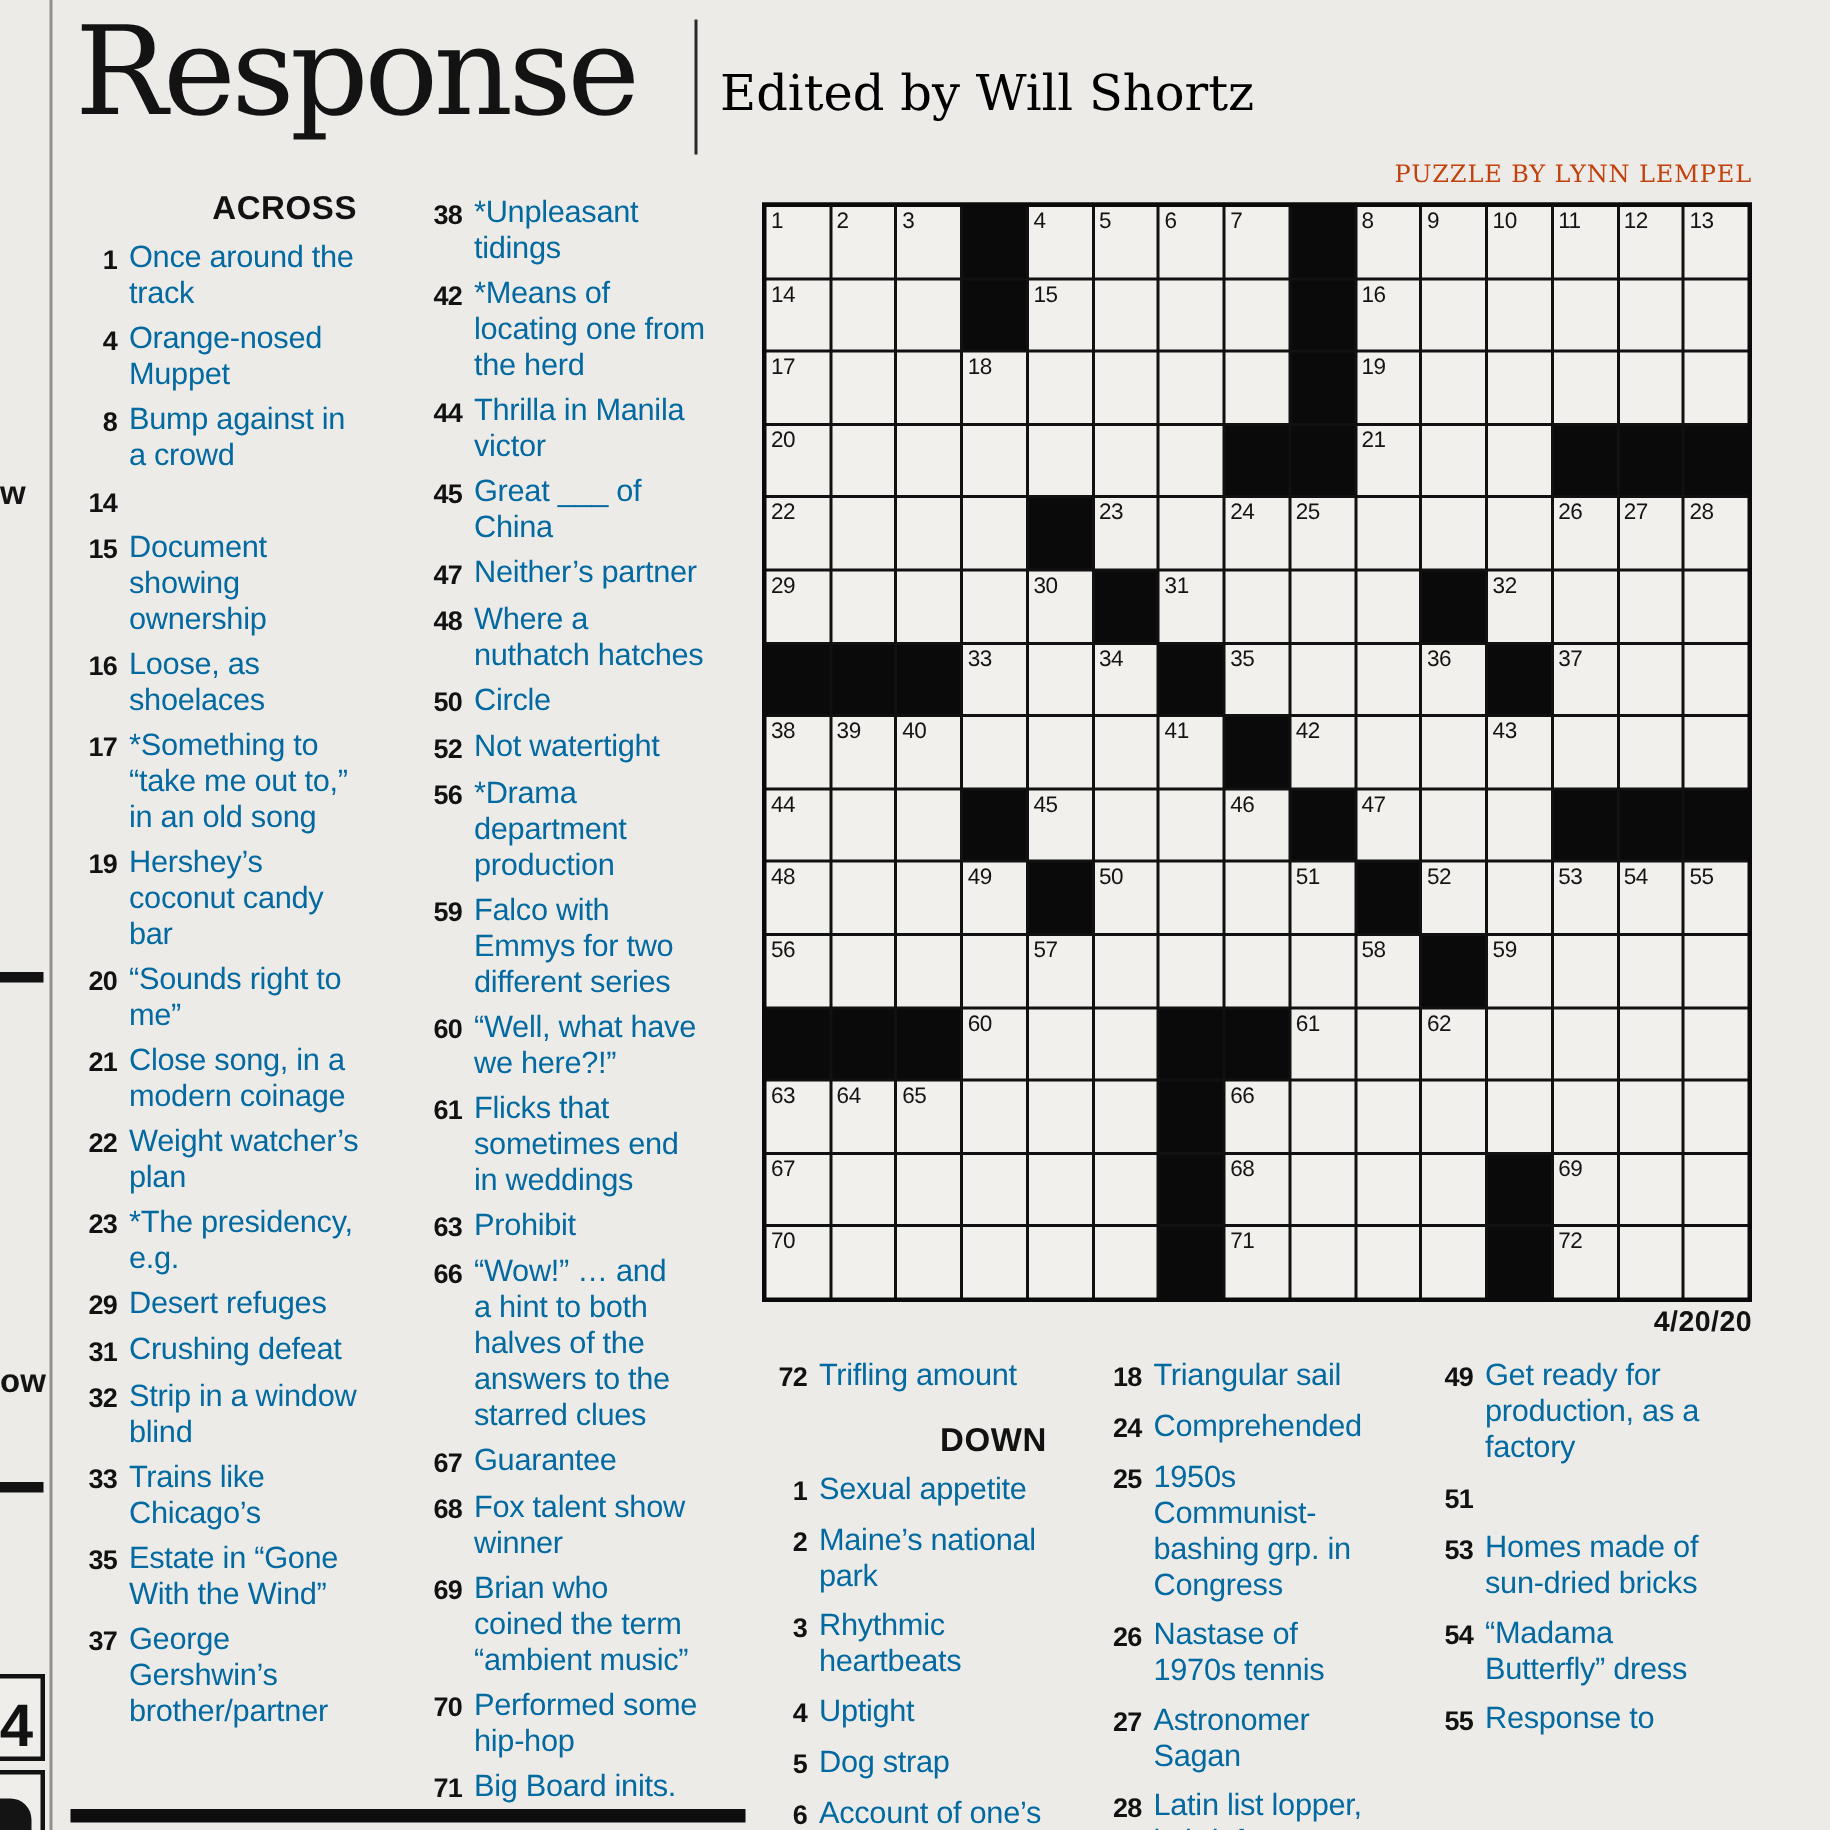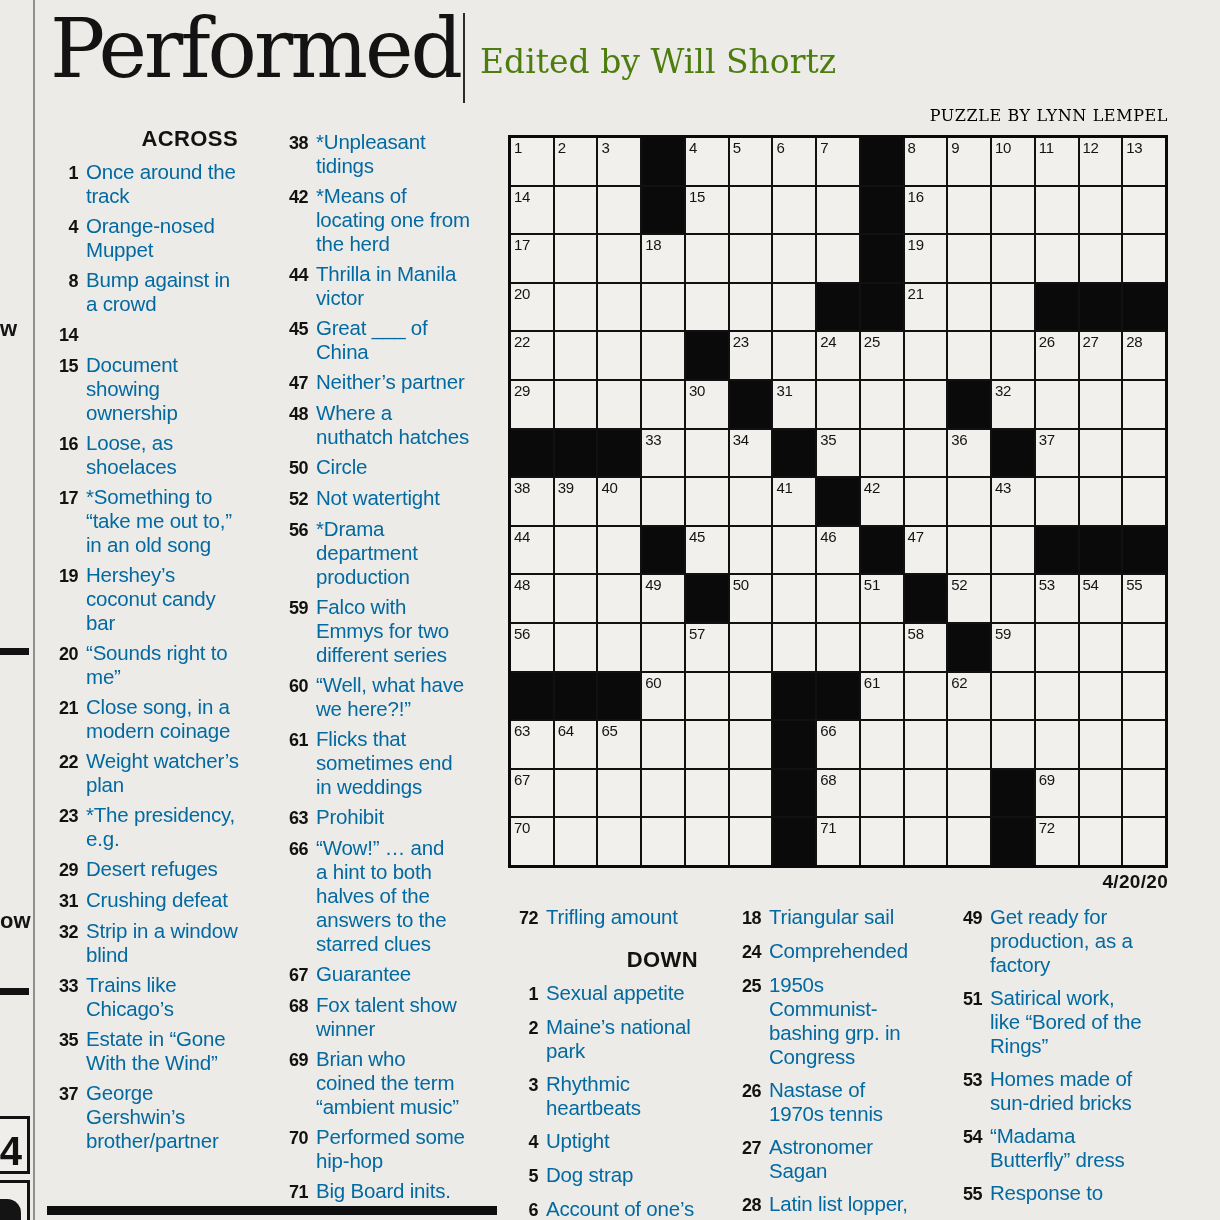--- a/index.html
+++ b/index.html
@@ -24,25 +24,25 @@
 
   
   .title {
     position:absolute; left:50px; top:6px;
     font-family:"DejaVu Serif", serif; font-size:82px; line-height:1.05;
     letter-spacing:-3px; color:#131313;
   }
   .title-divider { position:absolute; left:463px; top:13px; width:2px; height:90px; background:#2a2a2a; }
   .edited-by {
     position:absolute; left:480px; top:42px;
-    font-family:"DejaVu Serif", serif; font-size:33px; color:#4d7c0f;
+    font-family:"DejaVu Serif", serif; font-size:33px; color:#000000;
   }
   .byline {
     position:absolute; right:52px; top:106px;
-    font-family:"DejaVu Serif", serif; font-size:16px; letter-spacing:0.6px; color:#000000;
+    font-family:"DejaVu Serif", serif; font-size:16px; letter-spacing:0.6px; color:#c2410c;
   }
 
   
   .grid {
     position:absolute; left:508px; top:135px; width:660px; height:733px;
     display:grid; grid-template-columns:repeat(15,1fr); grid-template-rows:repeat(15,1fr);
     gap:2px; background:#111; border:3px solid #0a0a0a; box-sizing:border-box;
   }
   .cell { position:relative; background:#f1f0ec; }
   .cell.black { background:#0a0a0a; }
@@ -88,21 +88,21 @@
   <div class="frag-bar b1"></div>
   <div class="frag-word bottom">ow</div>
   <div class="frag-bar b2"></div>
   <div class="frag-box one">
     <span class="digit">4</span>
   </div>
   <div class="frag-box two">
     <span class="blob"></span>
   </div>
 
-  <div class="title">Performed</div>
+  <div class="title">Response</div>
   <div class="title-divider"></div>
   <div class="edited-by">Edited by Will Shortz</div>
   <div class="byline">PUZZLE BY LYNN LEMPEL</div>
 
   <div class="grid">
       <div class="cell">
         <span class="cellnum">1</span>
       </div>
       <div class="cell">
         <span class="cellnum">2</span>
@@ -733,23 +733,20 @@
       </div>
       <div class="clue-col col-5">
         <div class="clue">
           <span class="cnum">49</span>
           <span class="ctext">Get ready for
 production, as a
 factory</span>
         </div>
         <div class="clue">
           <span class="cnum">51</span>
-          <span class="ctext">Satirical work,
-like “Bored of the
-Rings”</span>
         </div>
         <div class="clue">
           <span class="cnum">53</span>
           <span class="ctext">Homes made of
 sun-dried bricks</span>
         </div>
         <div class="clue">
           <span class="cnum">54</span>
           <span class="ctext">“Madama
 Butterfly” dress</span>

